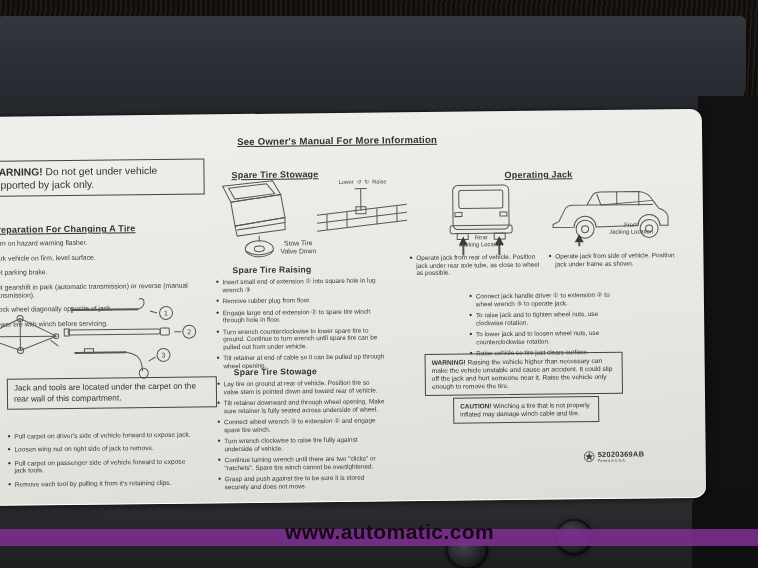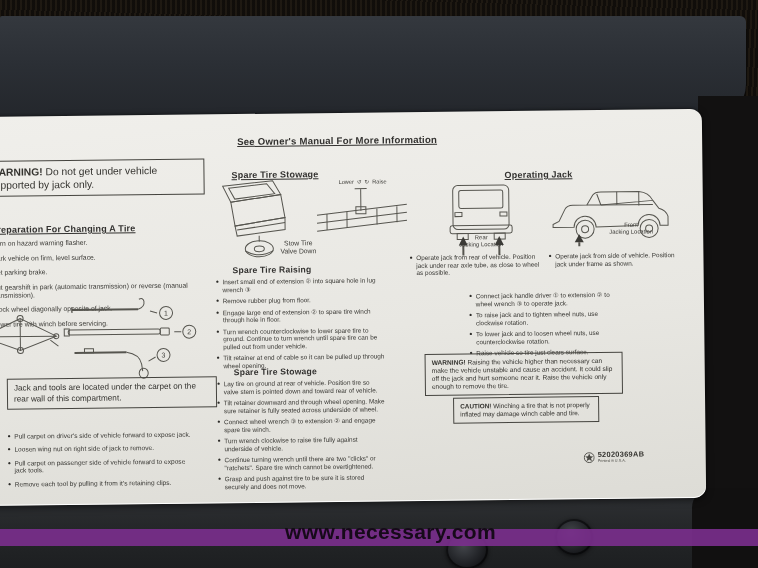--- a/index.html
+++ b/index.html
@@ -74,21 +74,21 @@
   .rear-wrap{left:470px;top:70px;width:96px;}
   .rear-cap{position:absolute;left:0;top:53px;width:100%;}
   .front-wrap{left:584px;top:74px;width:130px;}
   .front-cap{position:absolute;left:44px;top:38px;width:80px;}
   .bullet-rear{left:446px;top:142px;width:132px;}
   .bullet-side{left:585px;top:142px;width:128px;}
   .b-single li{font-size:6.4px;}
   .center-list{left:505px;top:181px;width:158px;}
   .warn-right{left:460px;top:242px;width:184px;font-size:6.6px;line-height:1.22;}
   .caution-box{left:488px;top:286px;width:132px;font-size:6.4px;line-height:1.22;}
-  .part-row{left:618px;top:341px;display:flex;align-items:center;gap:3px;}
+  .part-row{left:618px;top:341px;display:flex;align-items:flex-start;gap:3px;}
   .part-col{display:flex;flex-direction:column;line-height:1.1;}
   .part-num{font-size:7.4px;font-weight:bold;color:#33322e;letter-spacing:.3px;}
   .printed{font-size:3.8px;color:#4a4944;}
   .star-badge{width:11px;height:11px;}
 </style>
 </head>
 <body>
 
 <div class="photo">
 
@@ -287,15 +287,15 @@
         <span class="part-num">52020369AB</span>
         <span class="printed">Printed in U.S.A.</span>
       </div>
     </div>
 
   </div>
 
   <div class="screw screw-1"></div>
   <div class="screw screw-2"></div>
   <div class="wm-stripe" style="background: rgb(123, 47, 142);"></div>
-  <div class="wm-text">www.necessary.com</div>
+  <div class="wm-text">www.automatic.com</div>
 
 </div>
 
 </body></html>

